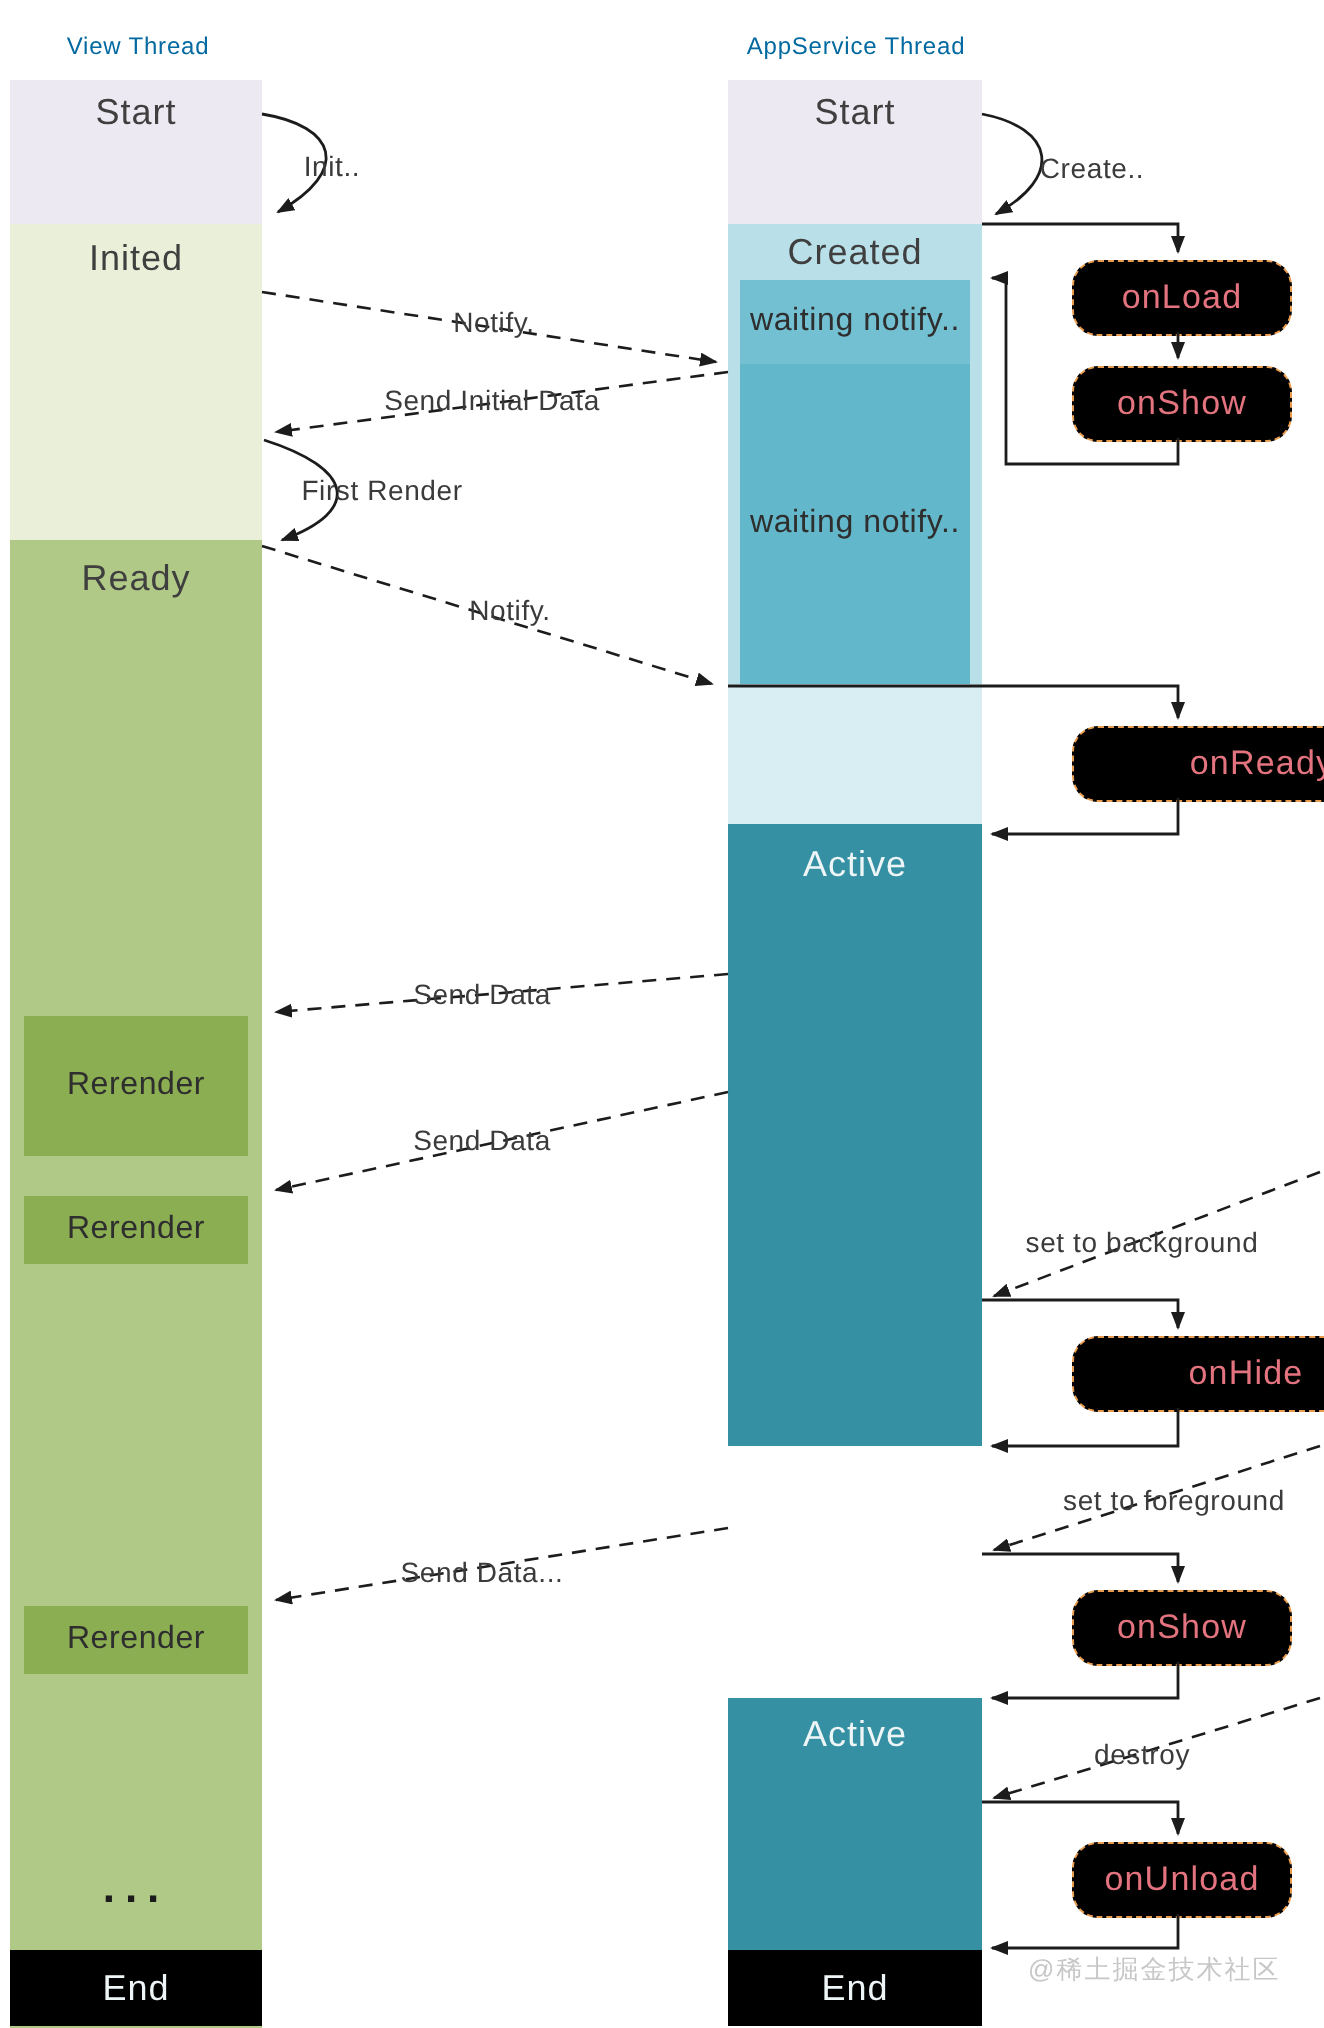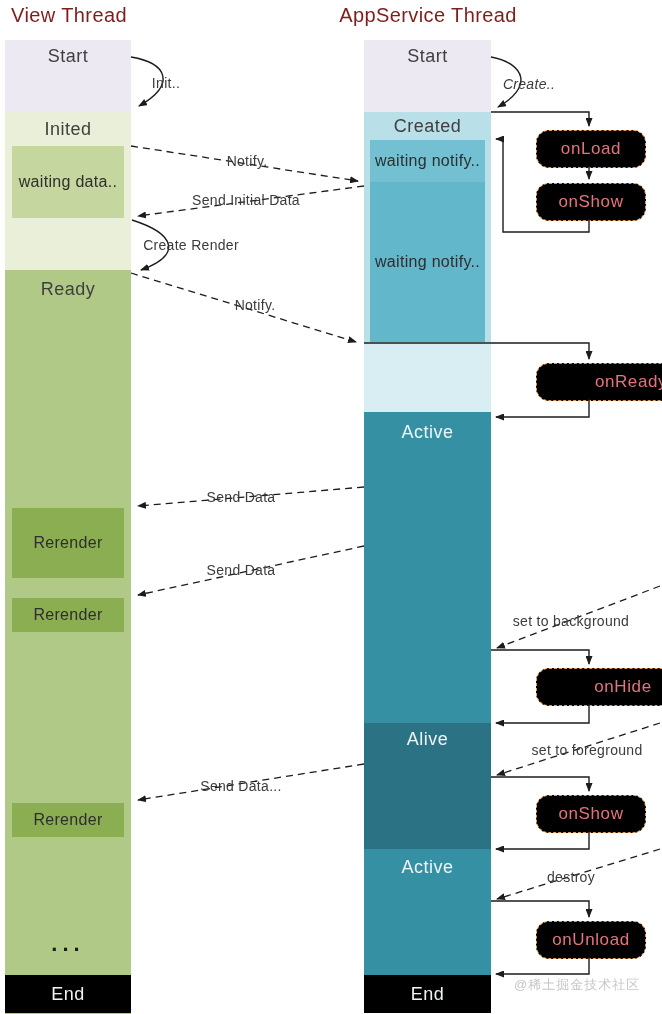--- a/index.html
+++ b/index.html
@@ -5,22 +5,22 @@
   html,body{margin:0;padding:0;background:#ffffff;}
   .canvas{
     position:relative;
     width:662px;height:1014px;
     background:#ffffff;
     font-family:"Liberation Sans", sans-serif;
     overflow:hidden;
   }
   .block{position:absolute;box-sizing:border-box;display:flex;justify-content:center;}
   .col-title{
-    position:absolute;top:4px;transform:translateX(-50%);
-    font-size:20px;color:#7f1d1d;letter-spacing:0.4px;white-space:nowrap;
+    position:absolute;top:16px;transform:translateX(-50%);
+    font-size:12px;color:#0369a1;letter-spacing:0.4px;white-space:nowrap;
   }
   .label-big{font-size:18px;color:#3f3f3f;letter-spacing:0.5px;}
   .label-big.light{color:#eef5f6;}
   .label-small{font-size:16px;color:#2e2e2e;letter-spacing:0.3px;}
   .top-align{align-items:flex-start;}
   .center-align{align-items:center;}
   .pad-top{padding-top:6px;text-align:center;}
   .msg{
     position:absolute;transform:translate(-50%,-50%);
     font-size:14px;color:#3b3b3b;white-space:nowrap;letter-spacing:0.3px;
@@ -49,23 +49,20 @@
   <div class="col-title" style="left:428px;">AppService Thread</div>
 
   <div class="block top-align pad-top" style="left:5px;top:40px;width:126px;height:72px;background:#ece9f2;">
     <span class="label-big">Start</span>
   </div>
 
   <div class="block top-align" style="left:5px;top:112px;width:126px;height:158px;background:#e9efd8;padding-top:7px;">
     <span class="label-big">Inited</span>
   </div>
 
-  <div class="block center-align" style="left:12px;top:146px;width:112px;height:72px;background:#c5d79e;">
-    <span class="label-small">waiting data..</span>
-  </div>
 
   <div class="block top-align" style="left:5px;top:270px;width:126px;height:823px;background:#b1c986;padding-top:9px;">
     <span class="label-big">Ready</span>
   </div>
 
   <div class="block center-align" style="left:12px;top:508px;width:112px;height:70px;background:#8cae52;">
     <span class="label-small">Rerender</span>
   </div>
 
   <div class="block center-align" style="left:12px;top:598px;width:112px;height:34px;background:#8cae52;">
@@ -97,23 +94,20 @@
   <div class="block center-align" style="left:370px;top:182px;width:115px;height:160px;background:#63b7ca;">
     <span class="label-small">waiting notify..</span>
   </div>
 
   <div class="block" style="left:364px;top:342px;width:127px;height:70px;background:#d9eef3;"></div>
 
   <div class="block top-align" style="left:364px;top:412px;width:127px;height:311px;background:#3590a3;padding-top:10px;">
     <span class="label-big light">Active</span>
   </div>
 
-  <div class="block top-align" style="left:364px;top:723px;width:127px;height:126px;background:#2b7284;padding-top:6px;">
-    <span class="label-big light">Alive</span>
-  </div>
 
   <div class="block top-align" style="left:364px;top:849px;width:127px;height:126px;background:#3590a3;padding-top:8px;">
     <span class="label-big light">Active</span>
   </div>
 
   <div class="block center-align" style="left:364px;top:975px;width:127px;height:38px;background:#000000;">
     <span class="label-big light">End</span>
   </div>
 
   <div class="cb" style="top:130px;">
@@ -167,24 +161,24 @@
       <path d="M364,487 L138,506" marker-end="url(#ah)"></path>
       <path d="M364,546 L138,595" marker-end="url(#ah)"></path>
       <path d="M364,764 L138,800" marker-end="url(#ah)"></path>
       <path d="M660,586 L497,648" marker-end="url(#ah)"></path>
       <path d="M660,723 L497,775" marker-end="url(#ah)"></path>
       <path d="M660,849 L497,899" marker-end="url(#ah)"></path>
     </g>
   </svg>
 
   <div class="msg" style="left:166px;top:83px;">Init..</div>
-  <div class="msg" style="left:529px;top:84px;font-style:italic;">Create..</div>
+  <div class="msg" style="left:546px;top:84px;">Create..</div>
   <div class="msg" style="left:247px;top:161px;">Notify.</div>
   <div class="msg" style="left:246px;top:200px;">Send Initial Data</div>
-  <div class="msg" style="left:191px;top:245px;">Create Render</div>
+  <div class="msg" style="left:191px;top:245px;">First Render</div>
   <div class="msg" style="left:255px;top:305px;">Notify.</div>
   <div class="msg" style="left:241px;top:497px;">Send Data</div>
   <div class="msg" style="left:241px;top:570px;">Send Data</div>
   <div class="msg" style="left:571px;top:621px;">set to background</div>
   <div class="msg" style="left:571px;top:750px;margin-left:16px;">set to foreground</div>
   <div class="msg" style="left:241px;top:786px;">Send Data...</div>
   <div class="msg" style="left:571px;top:877px;text-align:right;">destroy</div>
 
   <div class="watermark" style="left:514px;top:976px;">@稀土掘金技术社区</div>
 

